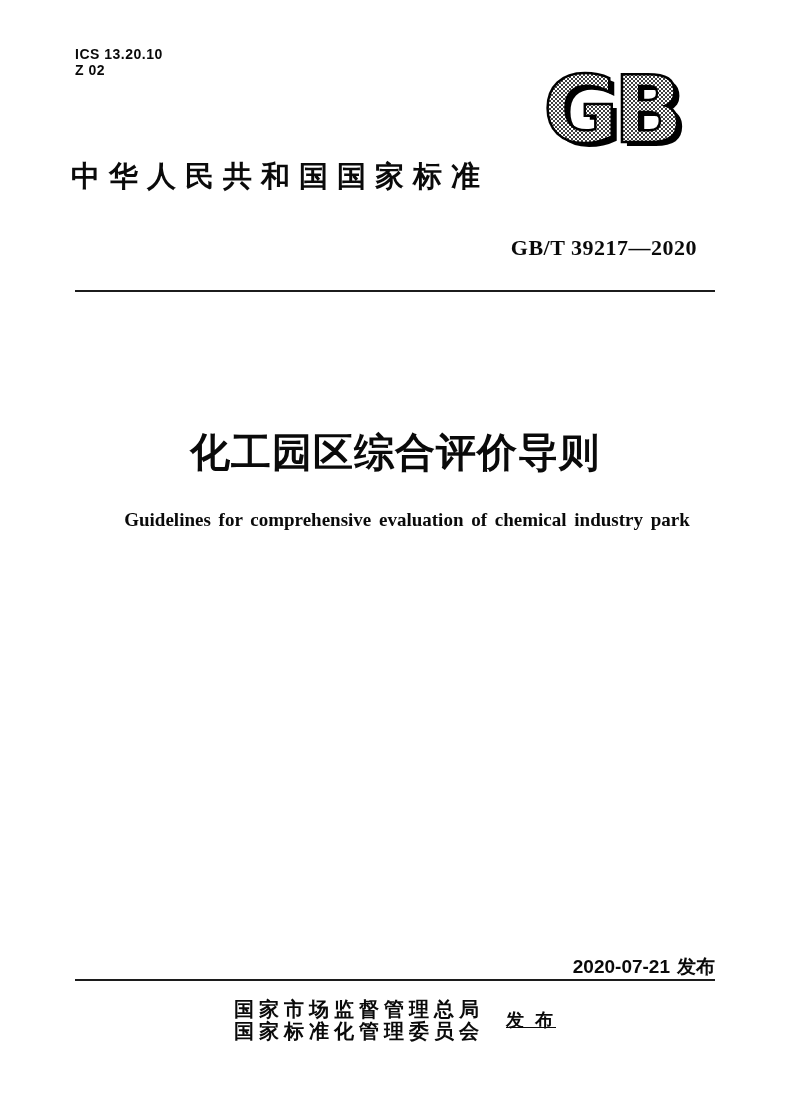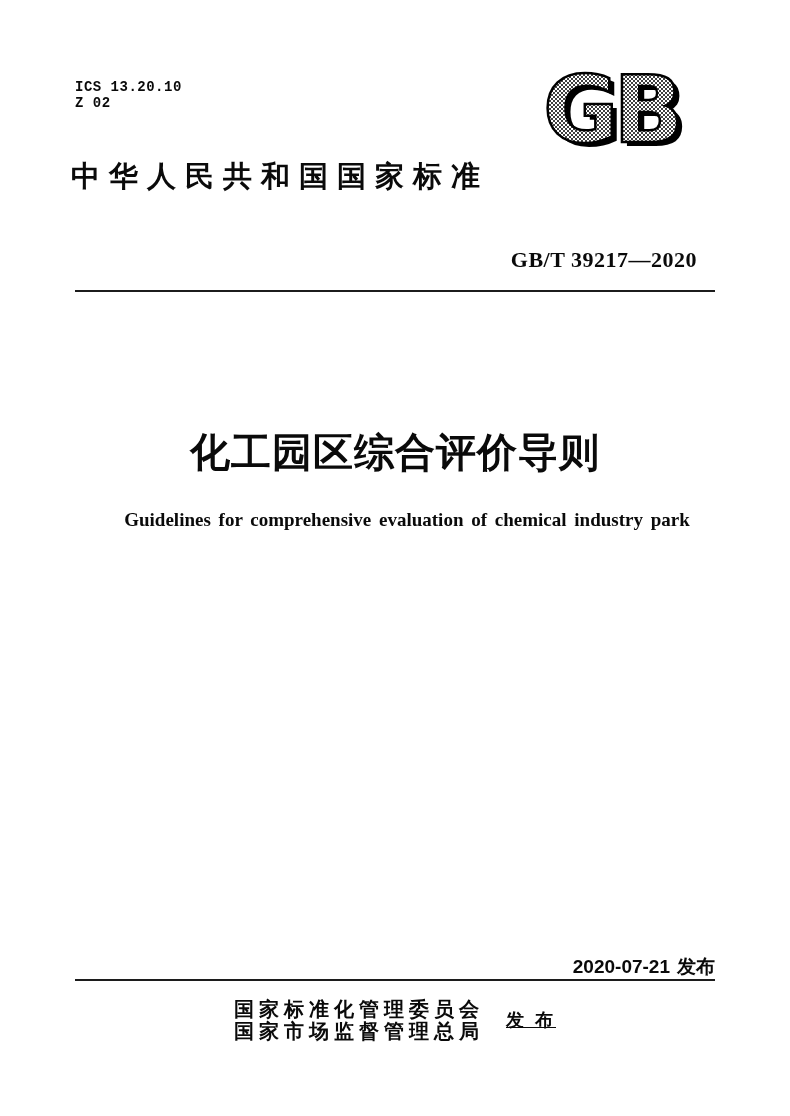--- a/index.html
+++ b/index.html
@@ -19,22 +19,21 @@
   .abs { position: absolute; }
 
   
   .ics-block {
     left: 75px;
     top: 46px;
     font-size: 14px;
     font-weight: bold;
     line-height: 16px;
     letter-spacing: 0.5px;
-    font-family: Liberation Mono, monospace;
-    margin-top: 33px;
+    font-family: Liberation Sans, sans-serif;
   }
 
   
   .gb-logo {
     left: 517px;
     top: 68px;
     width: 158px;
     height: 80px;
     margin-left: 24px;
   }
@@ -48,21 +47,21 @@
     font-size: 29px;
     font-weight: bold;
     letter-spacing: 9px;
     white-space: nowrap;
     line-height: 1.1;
     font-family: "Liberation Serif", serif;
   }
 
   
   .std-number {
-    top: 247px;
+    top: 235px;
     right: 93px;
     font-size: 22px;
     font-weight: bold;
     letter-spacing: 0.5px;
     font-family: "Liberation Serif", serif;
     white-space: nowrap;
   }
 
   .rule {
     left: 75px;
@@ -181,17 +180,17 @@
   <div class="date-group">
     <span>2020-07-21</span>
     <span>发布</span>
   </div>
 </div>
 
 <div class="abs rule rule-bottom"></div>
 
 <div class="abs publisher-block">
   <div class="publisher-lines">
+    <div>国家市场监督管理总局</div>
     <div>国家标准化管理委员会</div>
-    <div>国家市场监督管理总局</div>
   </div>
   <div class="publish-label">发 布</div>
 </div>
 
 </body></html>

